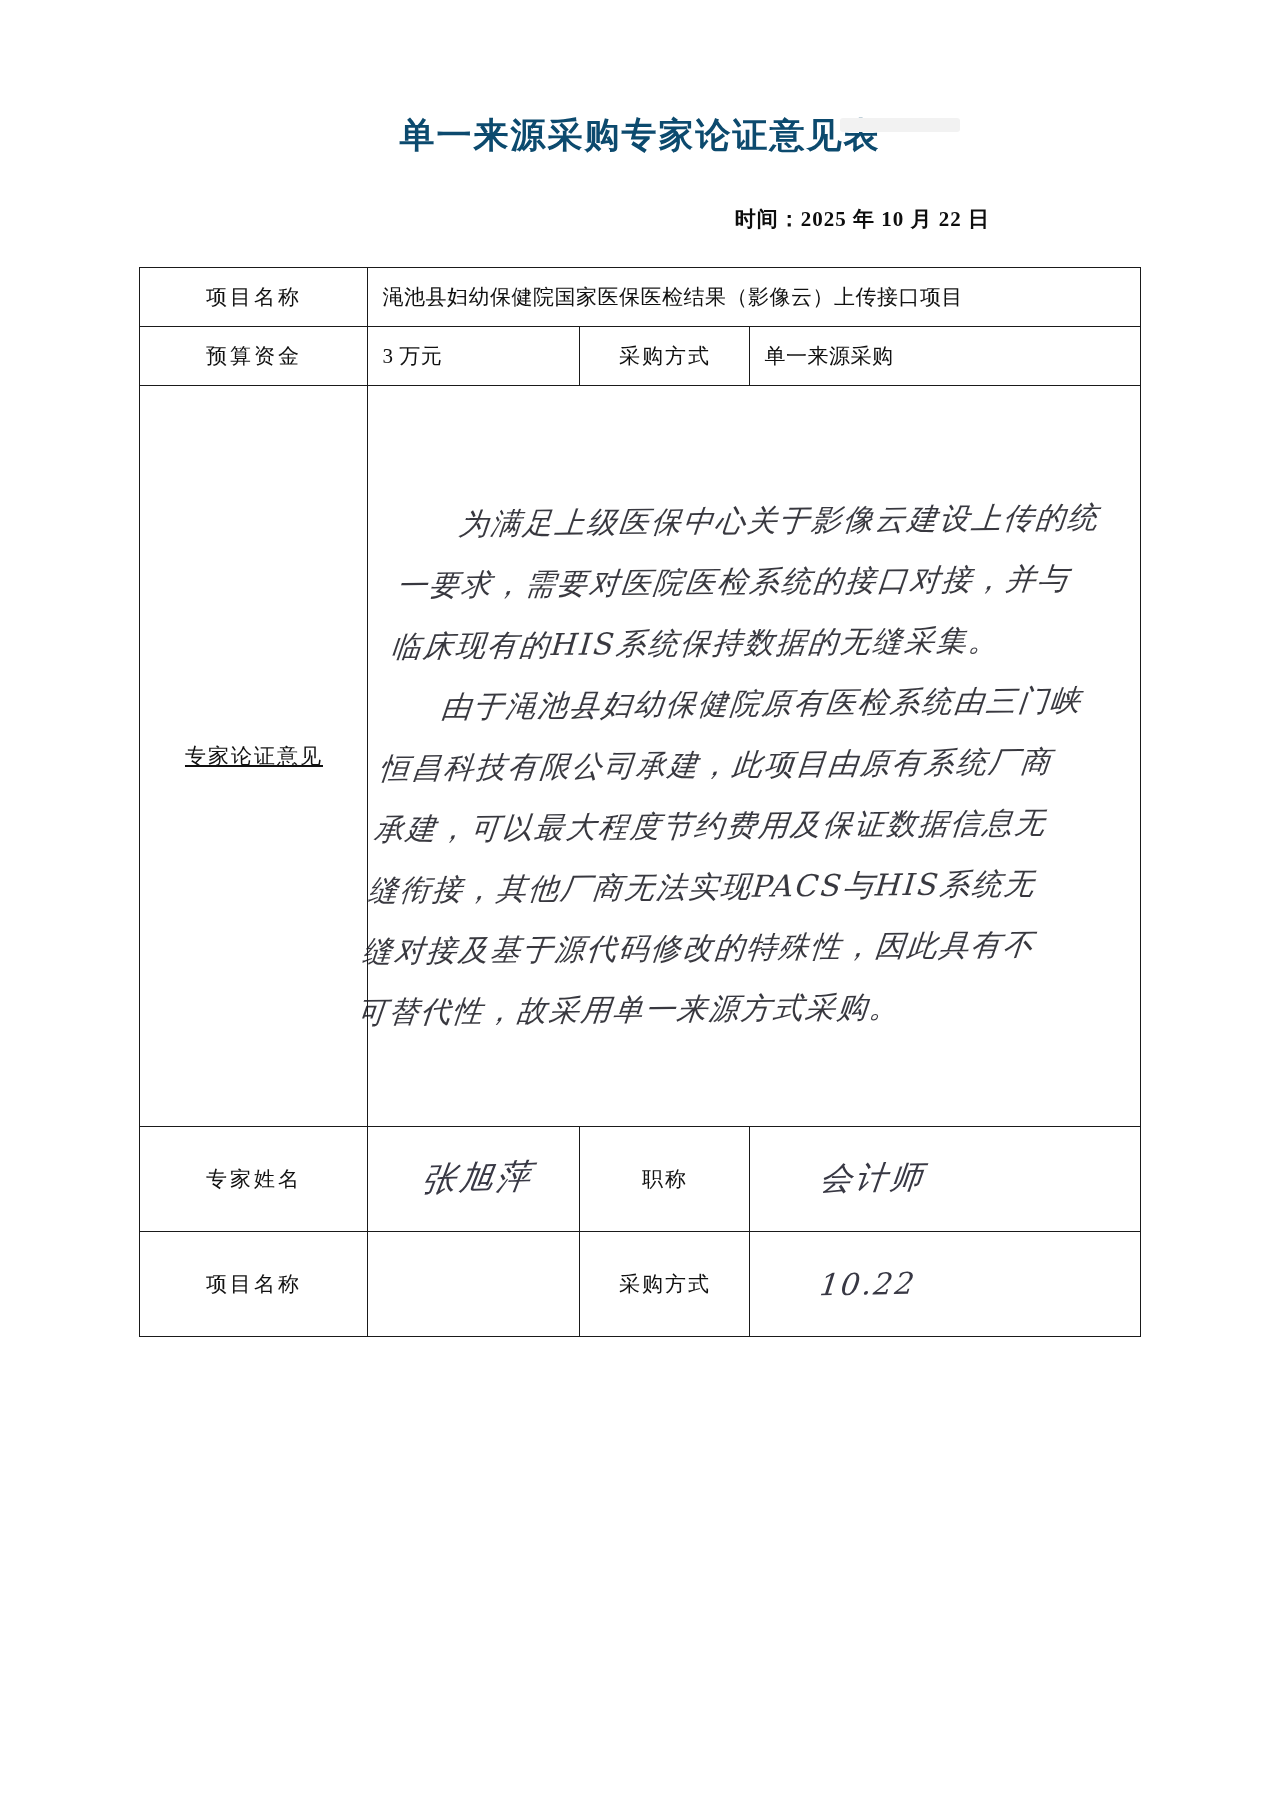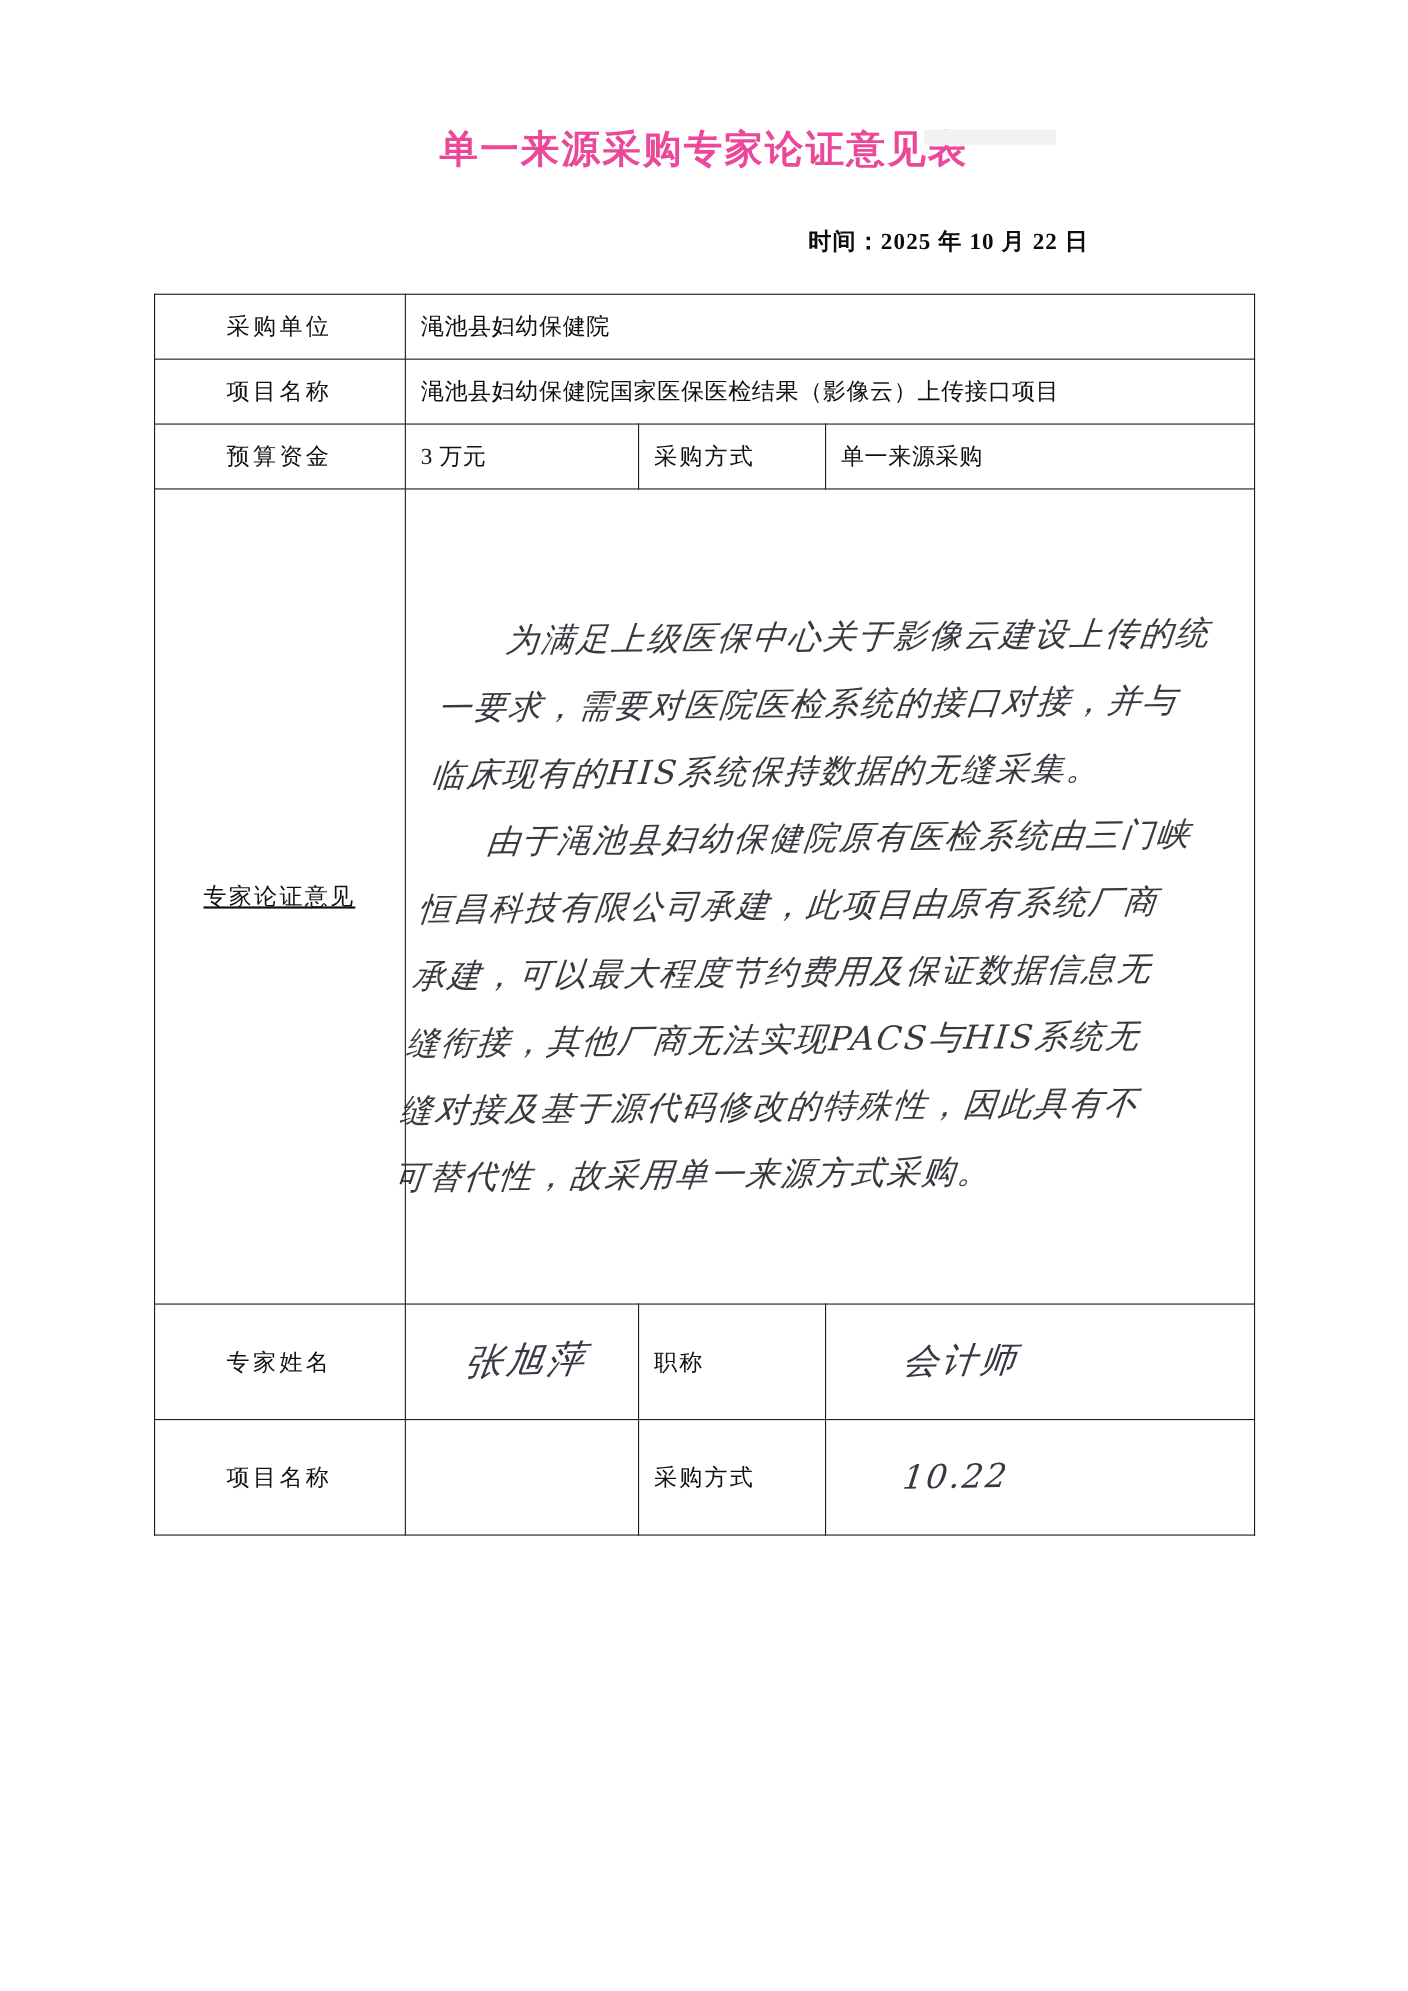--- a/index.html
+++ b/index.html
@@ -23,21 +23,21 @@
     padding: 0;
   }
 
   .doc-title {
     text-align: center;
     font-size: 35px;
     font-weight: bold;
     letter-spacing: 2px;
     margin-top: 112px;
     font-family: "Liberation Serif", serif;
-    color: #ec4899;
+    color: #0c4a6e;
   }
 
   .date-line {
     text-align: right;
     padding-right: 290px;
     margin-top: 46px;
     font-size: 21px;
     font-weight: bold;
     letter-spacing: 1px;
     color: #0d0d0d;
@@ -60,20 +60,21 @@
     text-align: center;
     width: 228px;
     letter-spacing: 3px;
     height: 58px;
   }
   td.value {
     text-align: left;
     letter-spacing: 0.5px;
   }
   td.label-mid {
+    text-align: center;
     width: 170px;
     letter-spacing: 2px;
   }
   .row-h { height: 58px; }
 
   
   td.opinion-label {
     text-align: center;
     vertical-align: middle;
     letter-spacing: 2px;
@@ -154,24 +155,20 @@
 
   <table class="form">
     <colgroup>
       <col style="width:228px">
       <col style="width:212px">
       <col style="width:170px">
       <col style="width:390px">
     </colgroup>
     <tbody>
       <tr>
-        <td class="label row-h">采购单位</td>
-        <td class="value row-h" colspan="3">渑池县妇幼保健院</td>
-      </tr>
-      <tr>
         <td class="label row-h">项目名称</td>
         <td class="value row-h" colspan="3">渑池县妇幼保健院国家医保医检结果（影像云）上传接口项目</td>
       </tr>
       <tr>
         <td class="label row-h">预算资金</td>
         <td class="value row-h">3 万元</td>
         <td class="label-mid row-h">采购方式</td>
         <td class="value row-h">单一来源采购</td>
       </tr>
       <tr>

